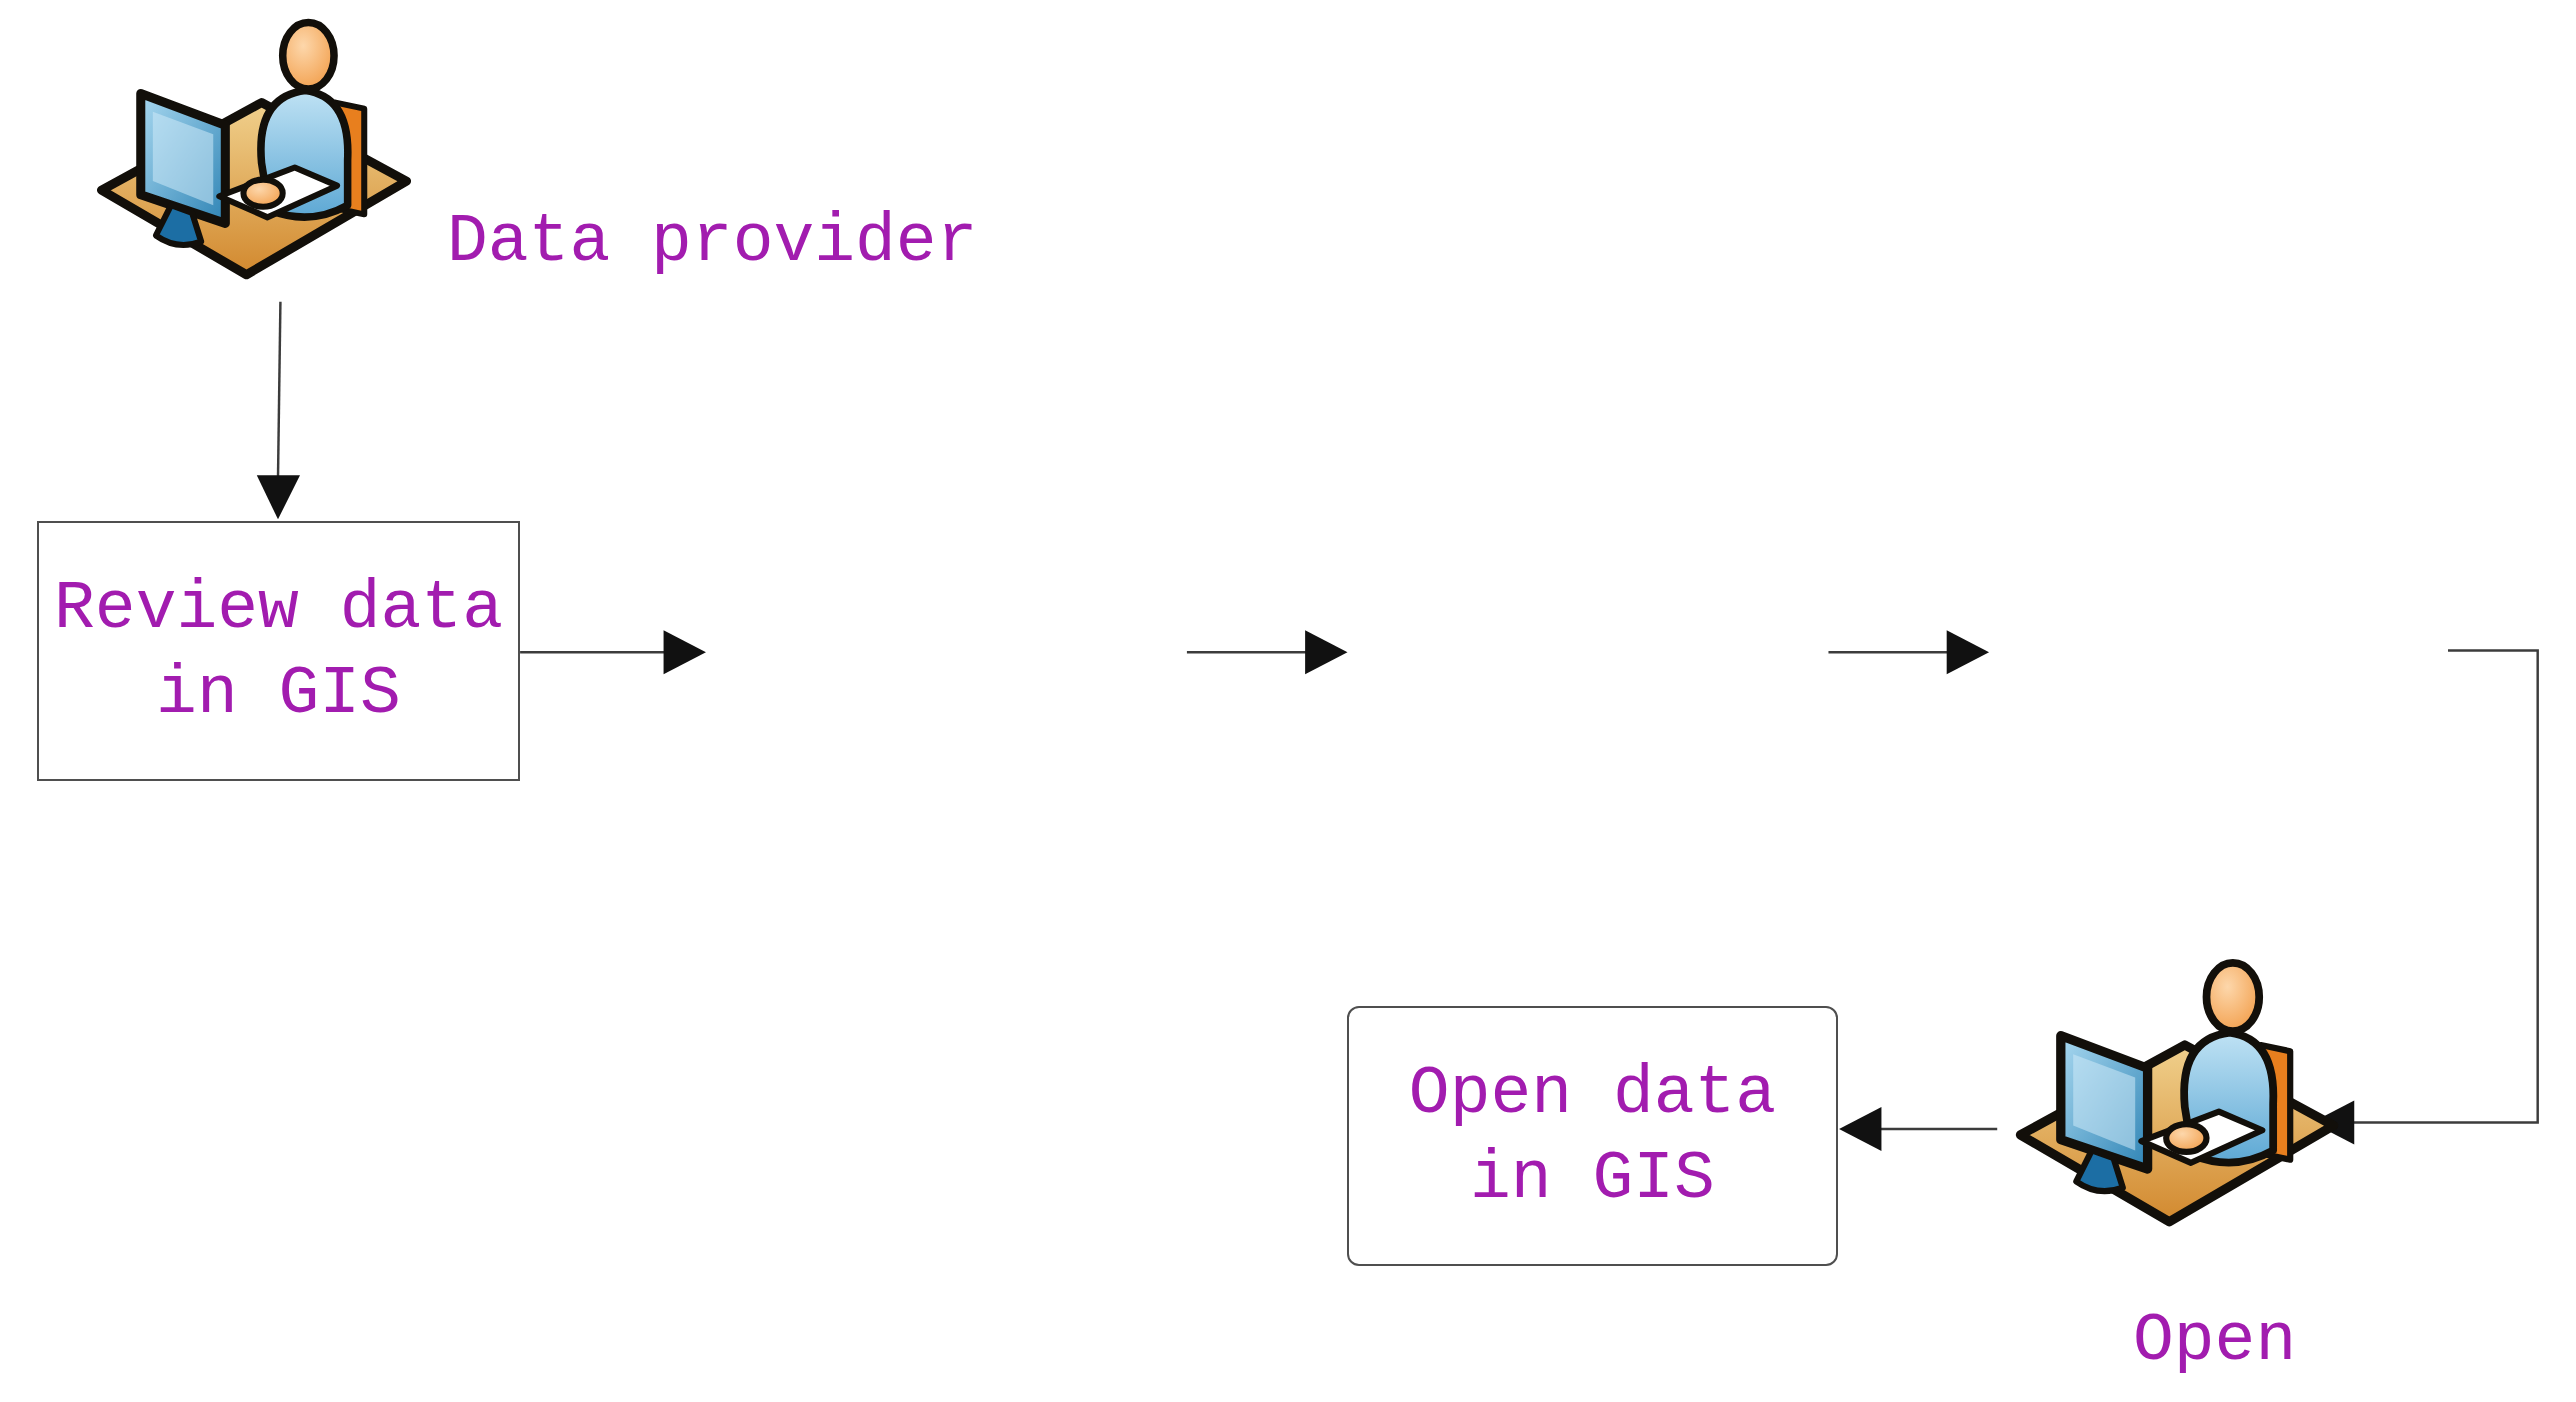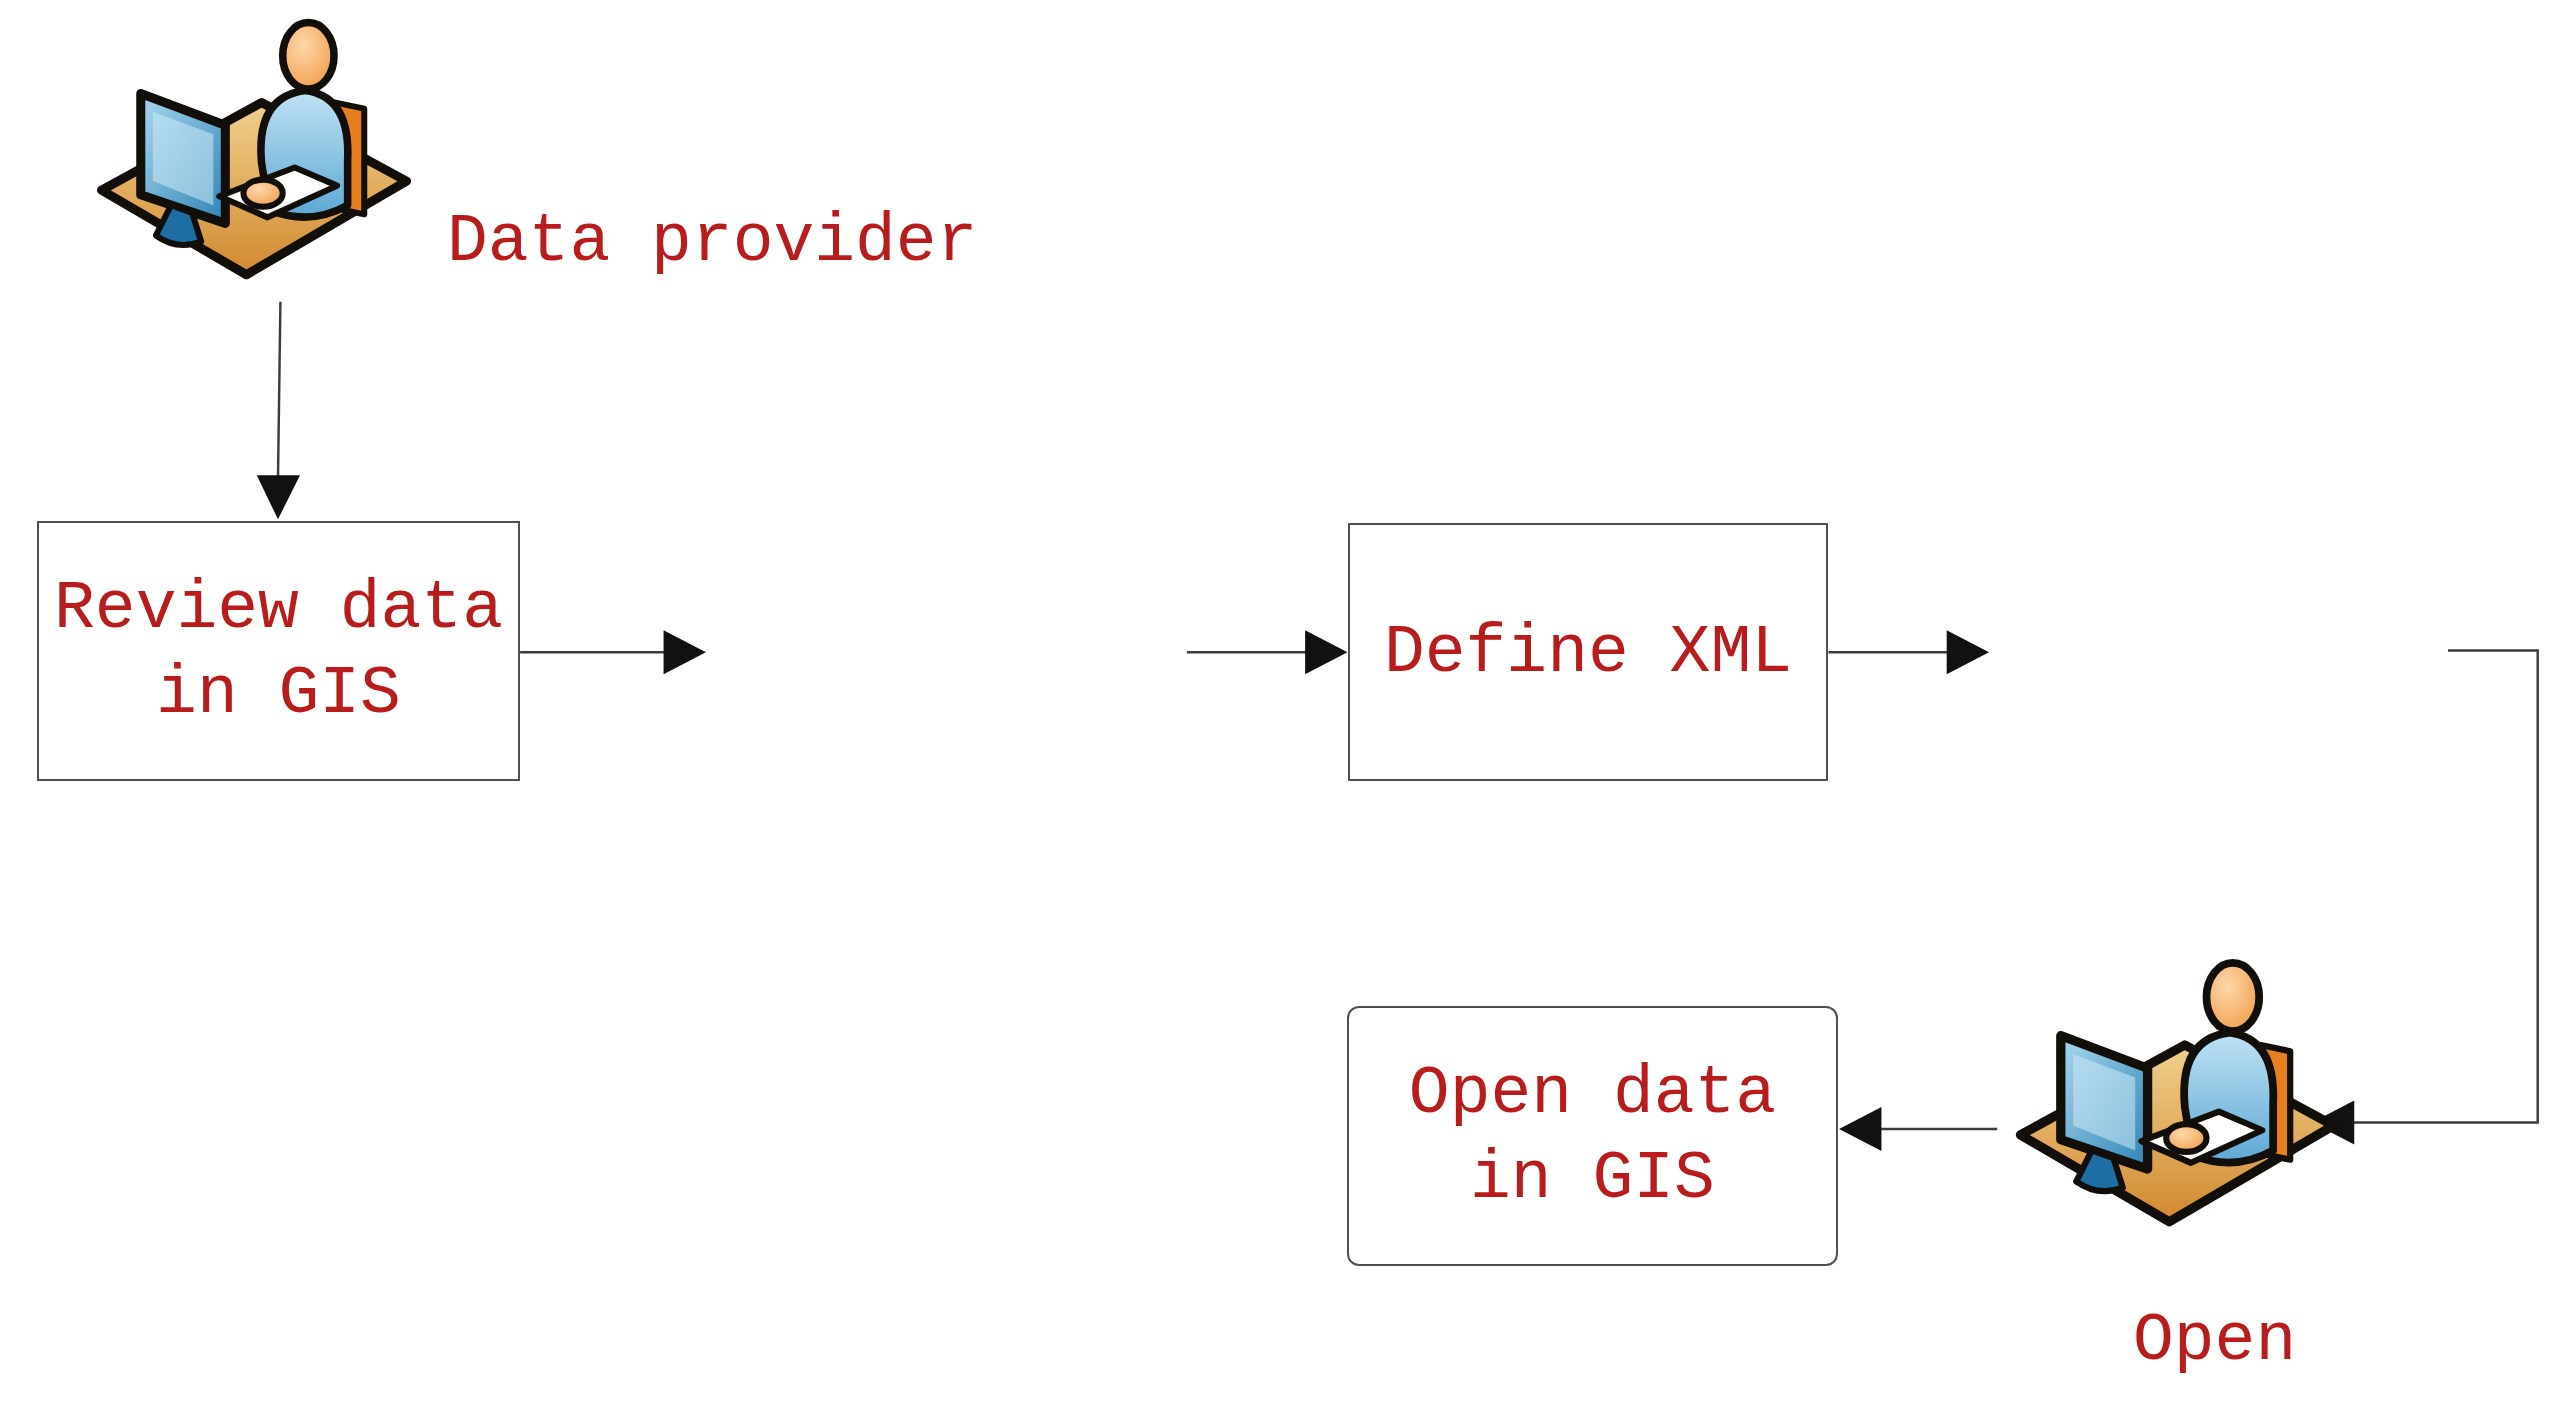--- a/index.html
+++ b/index.html
@@ -7,21 +7,21 @@
     padding: 0;
     background: #ffffff;
   }
   .canvas {
     position: relative;
     width: 2576px;
     height: 1403px;
     background: #ffffff;
     overflow: hidden;
     font-family: "Liberation Mono", "DejaVu Sans Mono", monospace;
-    color: #b91c1c;
+    color: #a21caf;
   }
   .connectors {
     position: absolute;
     left: 0;
     top: 0;
     width: 2576px;
     height: 1403px;
     pointer-events: none;
   }
   .node {
@@ -116,21 +116,20 @@
 
   <svg class="actor-icon" id="icon-provider" viewBox="0 0 220 200">
     <use href="#person-pc"></use>
   </svg>
   <div class="actor-label" id="label-provider">Data provider</div>
 
   <div class="node" id="node-review">Review data
 in GIS</div>
 
 
-  <div class="node" id="node-define">Define XML</div>
 
 
   <div class="node" id="node-open">Open data
 in GIS</div>
 
   <svg class="actor-icon" id="icon-user" viewBox="0 0 220 200">
     <use href="#person-pc"></use>
   </svg>
   <div class="actor-label" id="label-user">Open</div>
 

